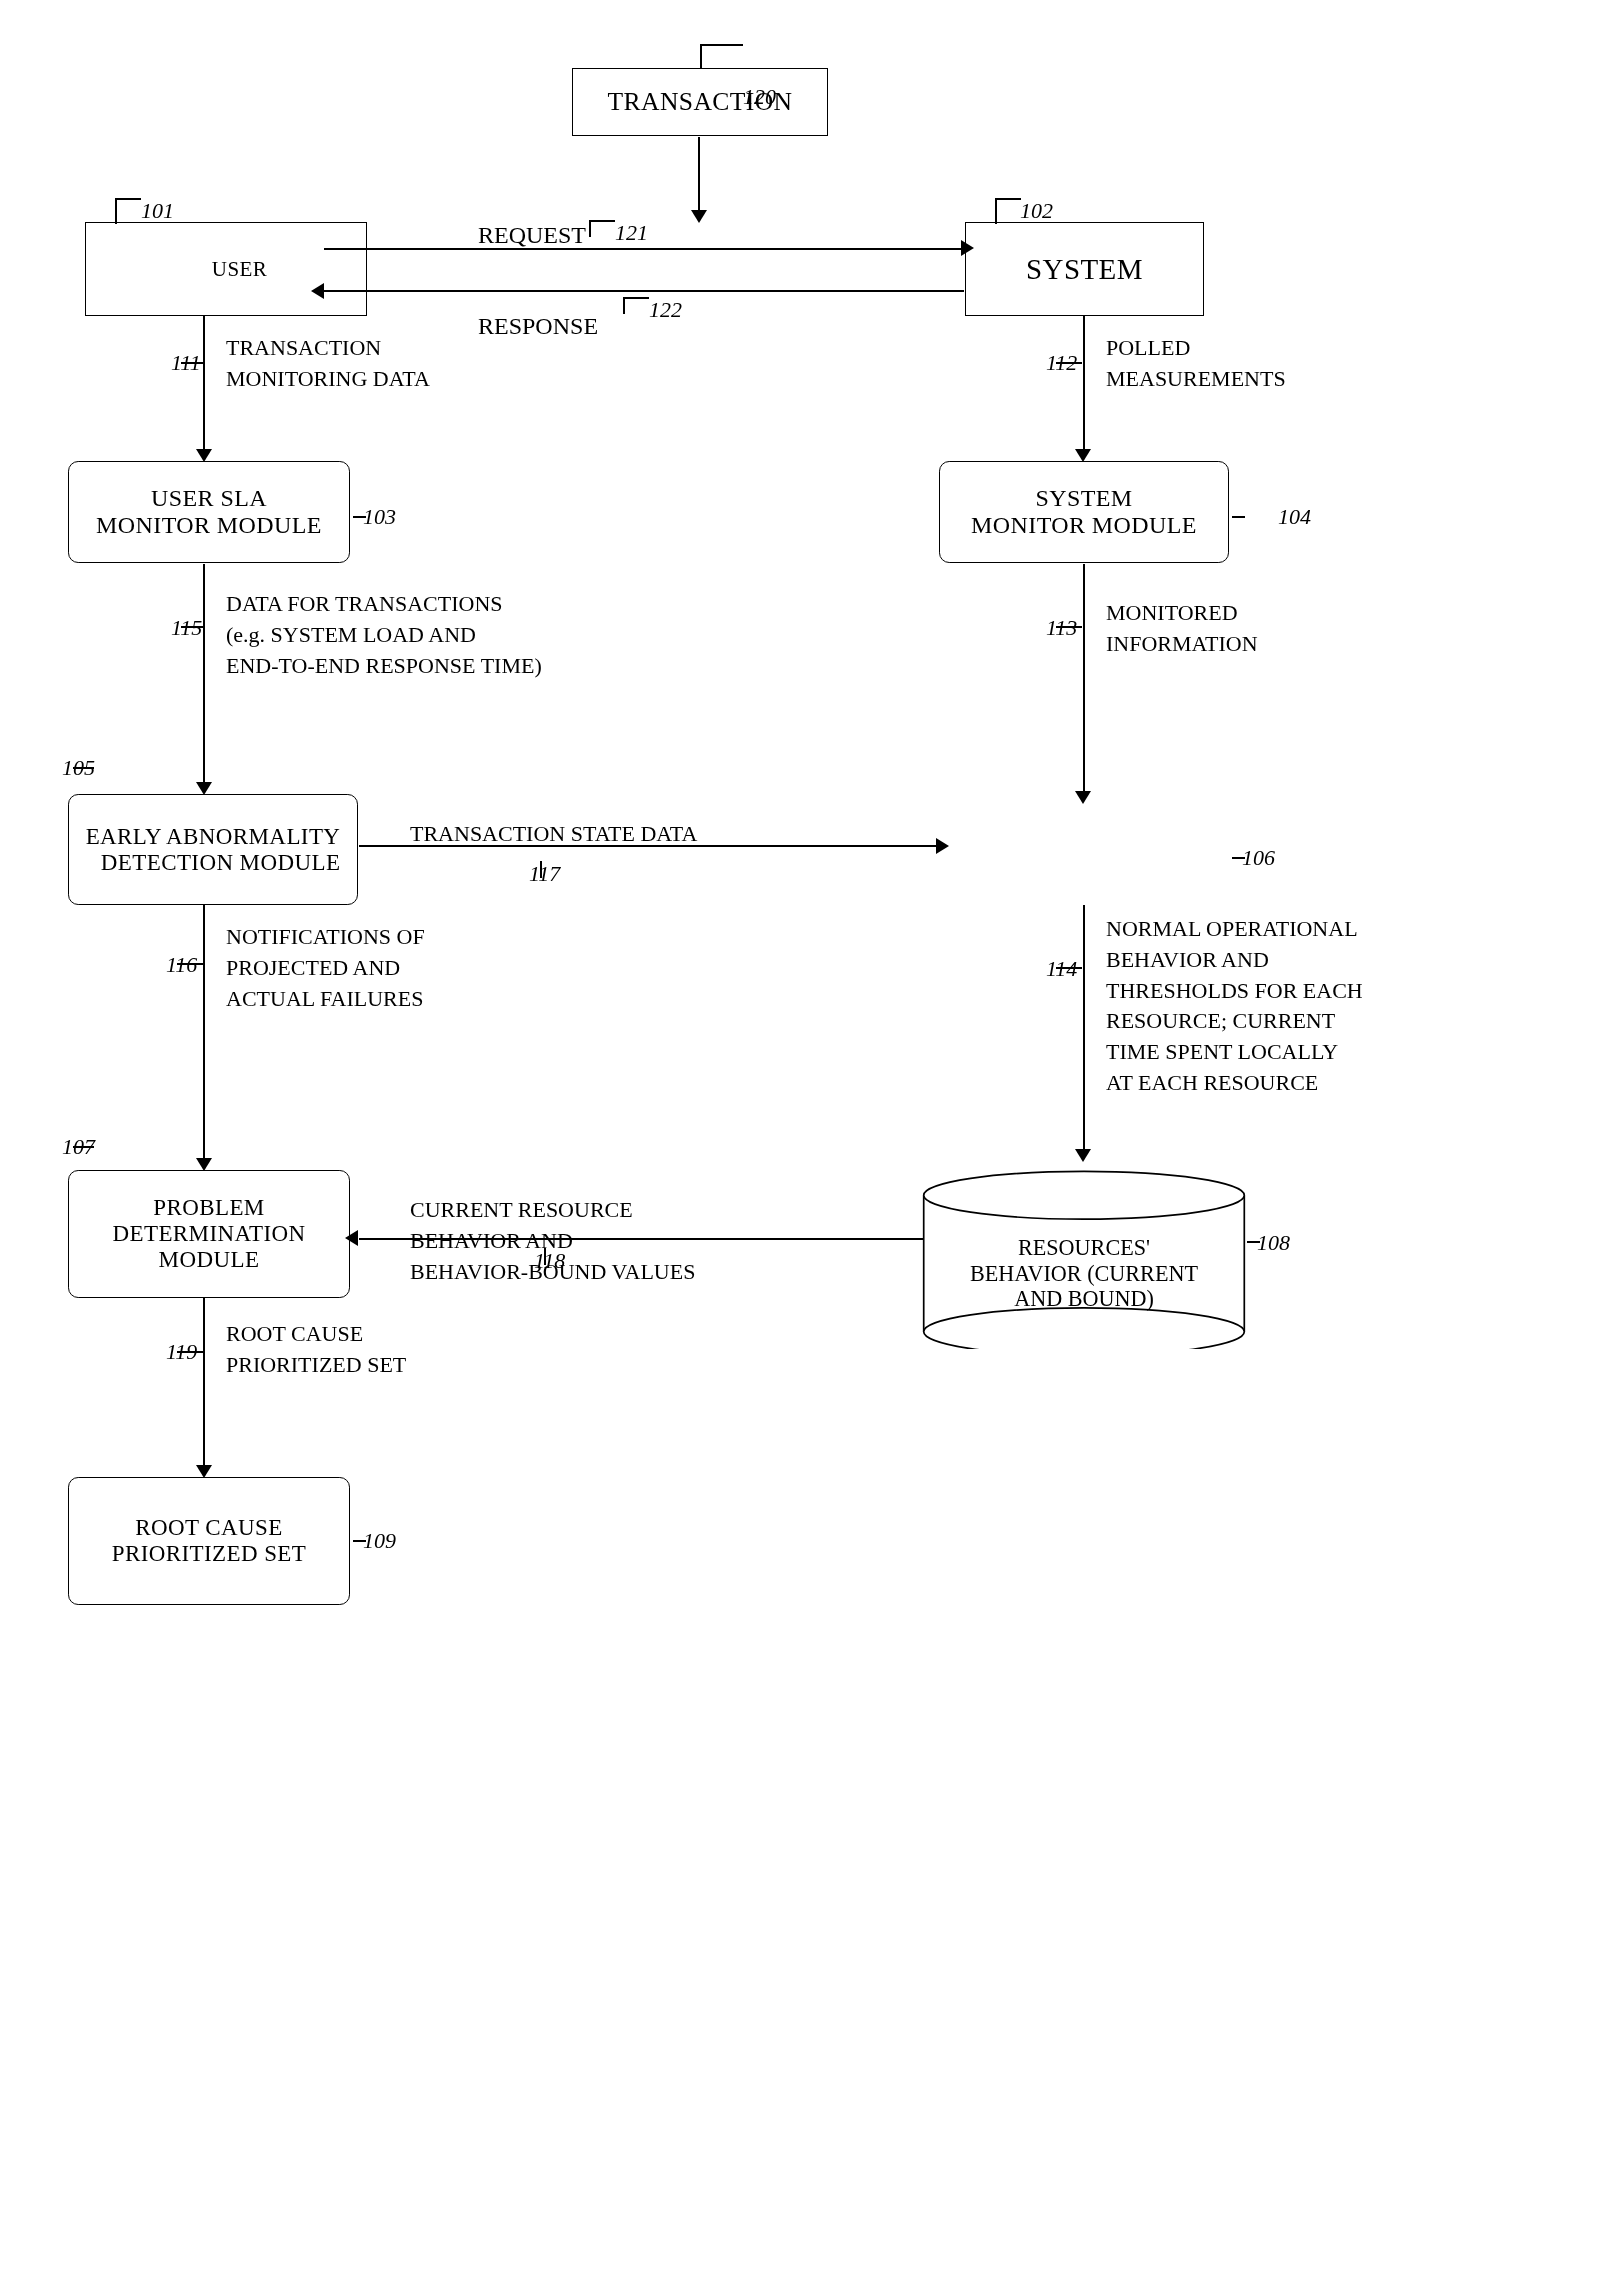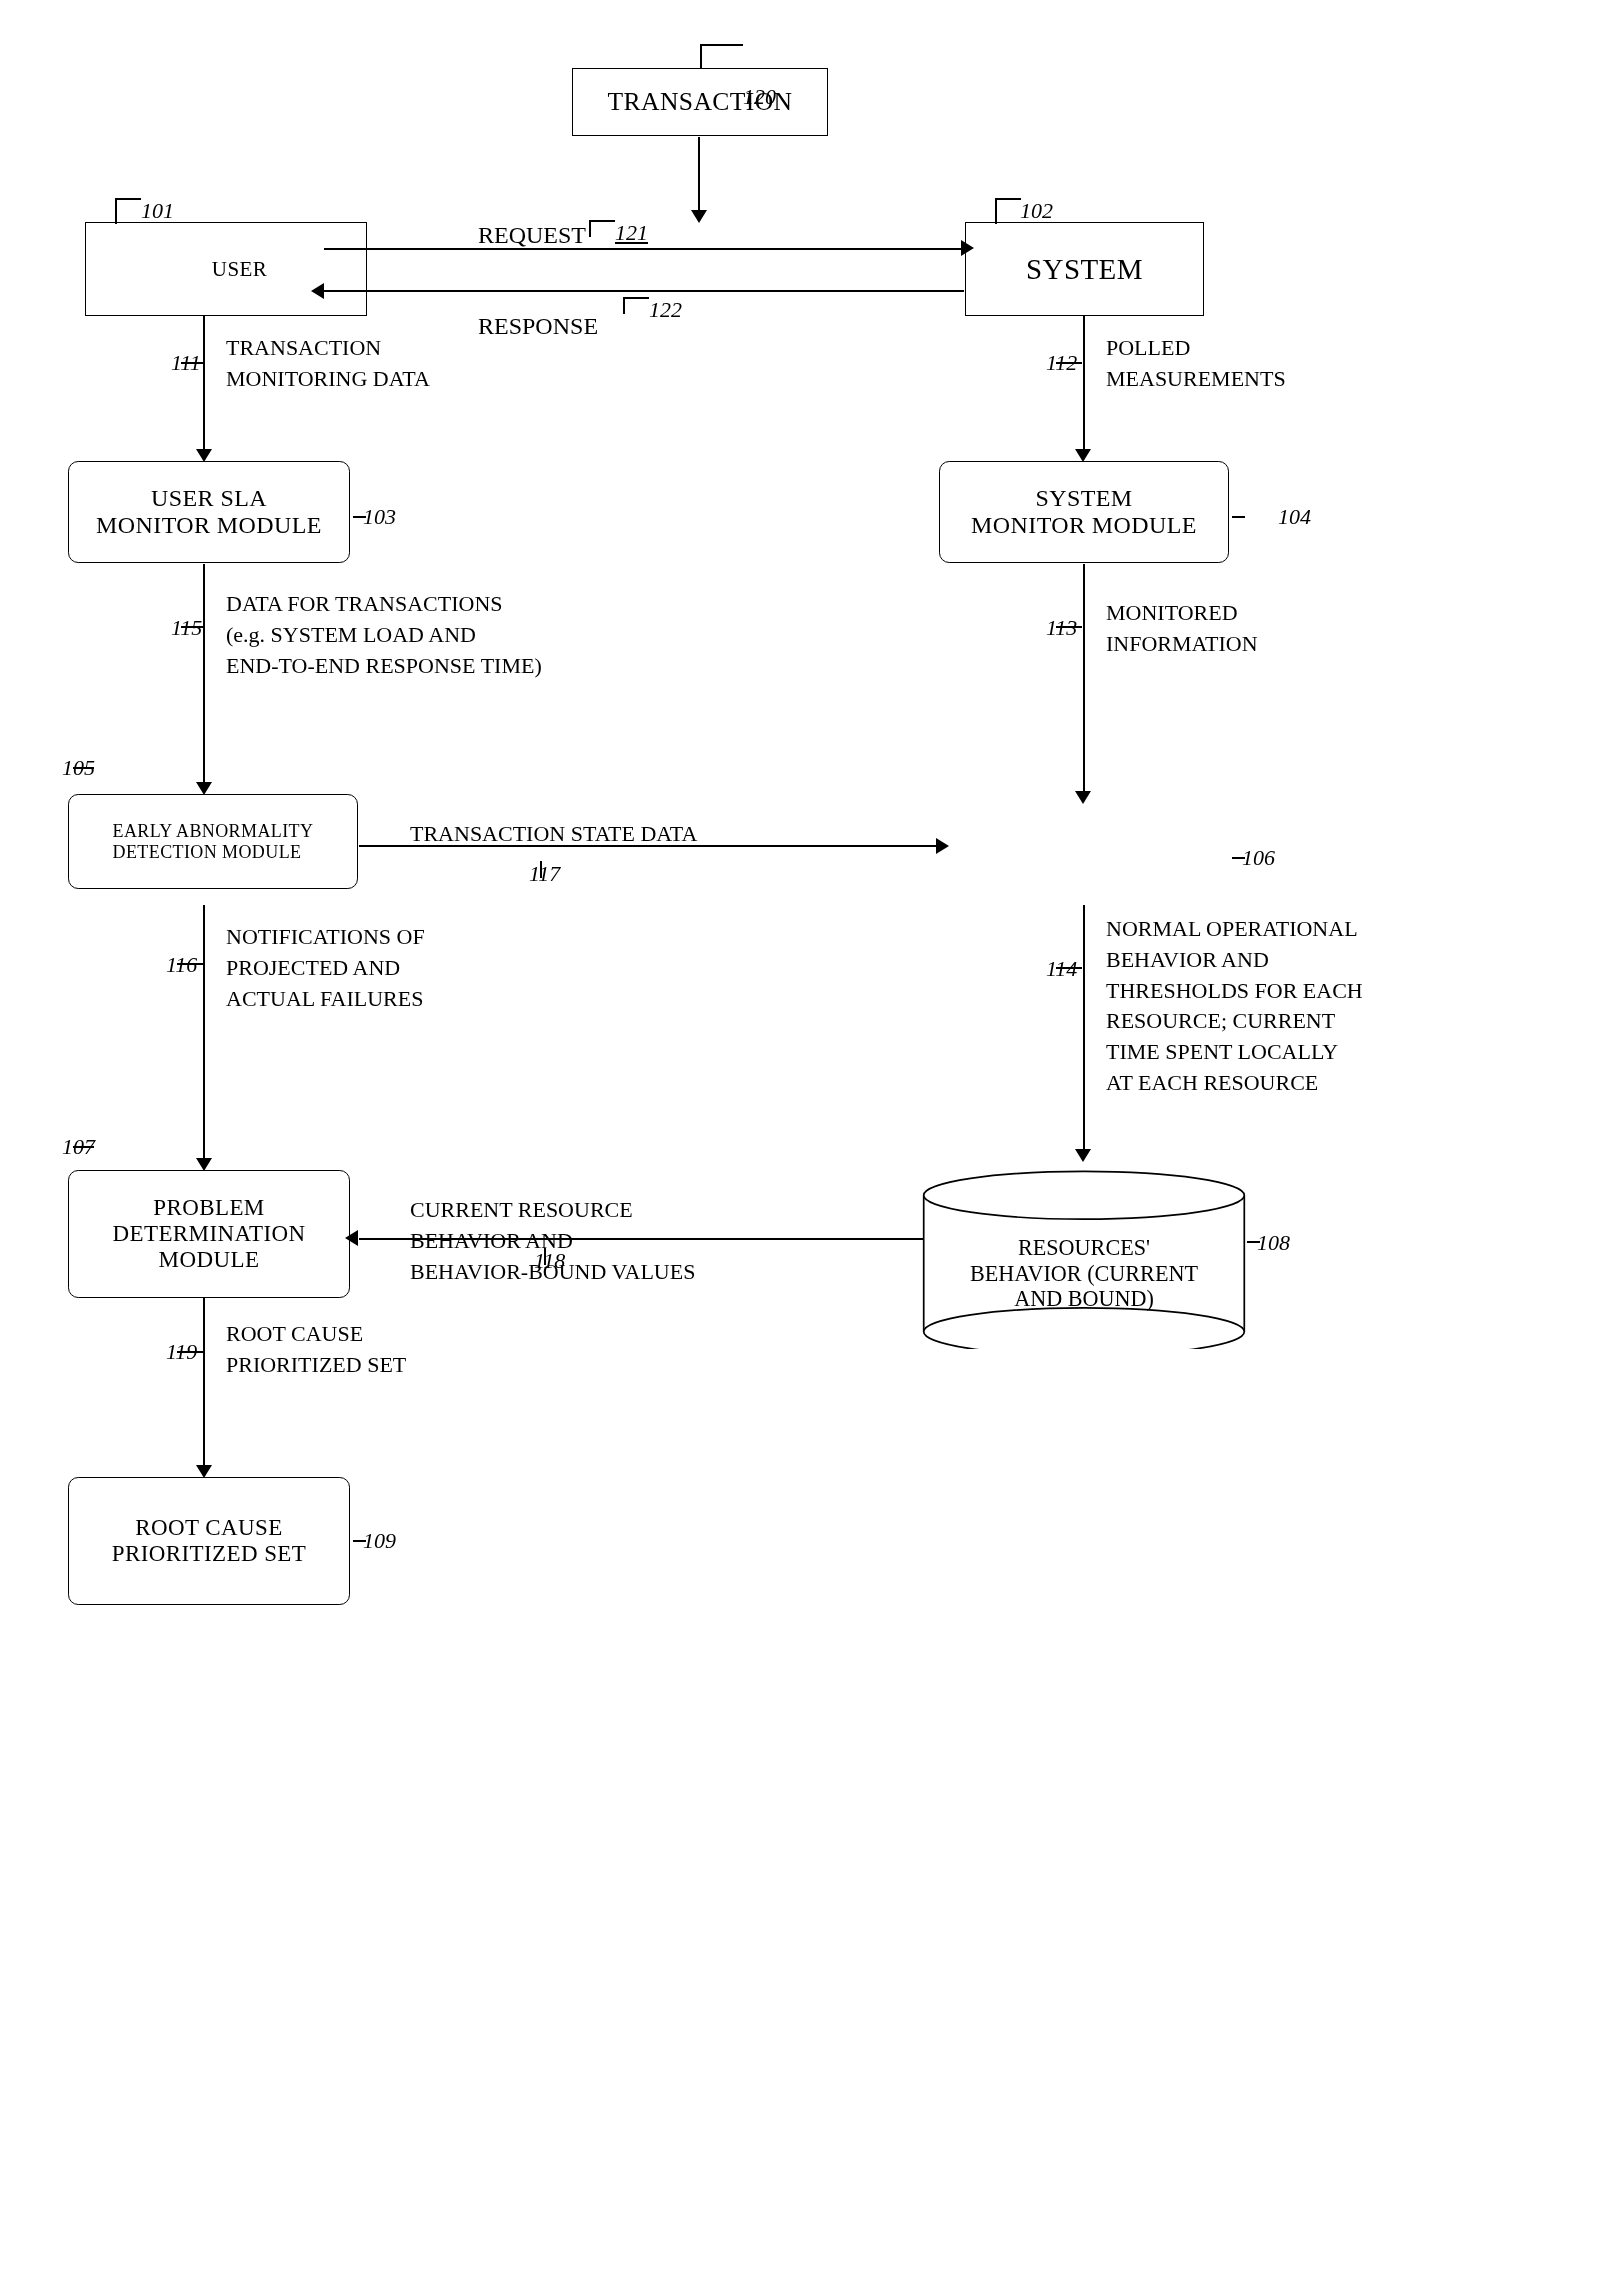--- a/index.html
+++ b/index.html
@@ -114,21 +114,21 @@
 
   <span class="ref-num" style="left:1020px; top:198px;">102</span>
   <div class="arrow-line" style="left:995px; top:198px; width:25.6px; height:1.7px;"></div>
   <div class="arrow-line" style="left:995px; top:198px; width:1.7px; height:25.6px;"></div>
 
   <div class="arrow-line" style="left:324px; top:248px; width:640px; height:1.7px;"></div>
   <div class="arrowhead-right" style="left:961px; top:240px;"></div>
 
   <span class="label" style="left:478px; top:220px; font-size:24px;">REQUEST</span>
 
-  <span class="ref-num" style="left:615px; top:220px;text-decoration:underline;">121</span>
+  <span class="ref-num" style="left:615px; top:220px;">121</span>
   <div class="arrow-line" style="left:589px; top:220px; width:25.6px; height:1.7px;"></div>
   <div class="arrow-line" style="left:589px; top:220px; width:1.7px; height:17px;"></div>
 
   <div class="arrow-line" style="left:324px; top:290px; width:640px; height:1.7px;"></div>
   <div class="arrowhead-left" style="left:311px; top:283px;"></div>
 
   <span class="label" style="left:478px; top:297px; font-size:24px;margin-top:14px;">RESPONSE</span>
 
   <span class="ref-num" style="left:649px; top:297px;">122</span>
   <div class="arrow-line" style="left:623px; top:297px; width:25.6px; height:1.7px;"></div>
@@ -178,21 +178,21 @@
   <div class="arrow-line" style="left:73px; top:767px; width:20.5px; height:1.7px;"></div>
 
   <div class="arrow-line" style="left:1083px; top:564px; width:1.7px; height:231px;"></div>
   <div class="arrowhead-down" style="left:1075px; top:791px;"></div>
 
   <span class="label" style="left:1106px; top:598px; font-size:22px; line-height:1.4;">MONITORED<br>INFORMATION</span>
 
   <span class="ref-num" style="left:1046px; top:615px;">113</span>
   <div class="arrow-line" style="left:1056px; top:626px; width:25.6px; height:1.7px;"></div>
 
-  <div class="box box-rounded" style="left:68px; top:794px; width:290px; height:95px; font-size:18px; text-align:left;">
+  <div class="box box-rounded" style="left:68px; top:794px; width:290px; height:111px; font-size:23px; text-align:right;">
     <span style="white-space:pre-line;">EARLY ABNORMALITY
 DETECTION MODULE</span>
   </div>
 
 
   <span class="ref-num" style="left:1242px; top:845px;">106</span>
   <div class="arrow-line" style="left:1232px; top:857px; width:12.8px; height:1.7px;"></div>
 
   <div class="arrow-line" style="left:359px; top:845px; width:581px; height:1.7px;"></div>
   <div class="arrowhead-right" style="left:936px; top:838px;"></div>

